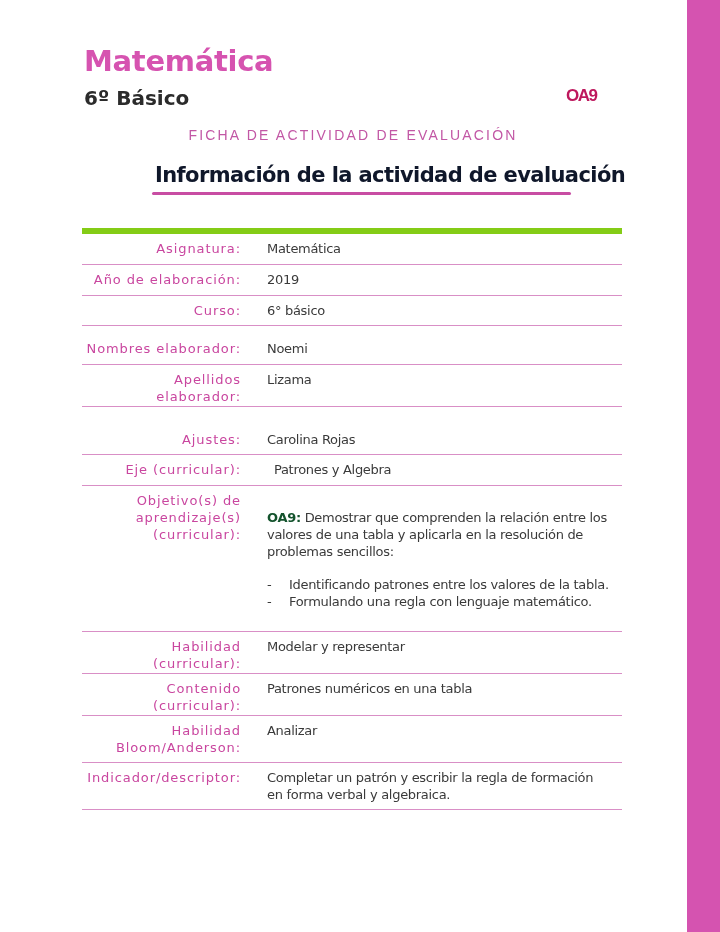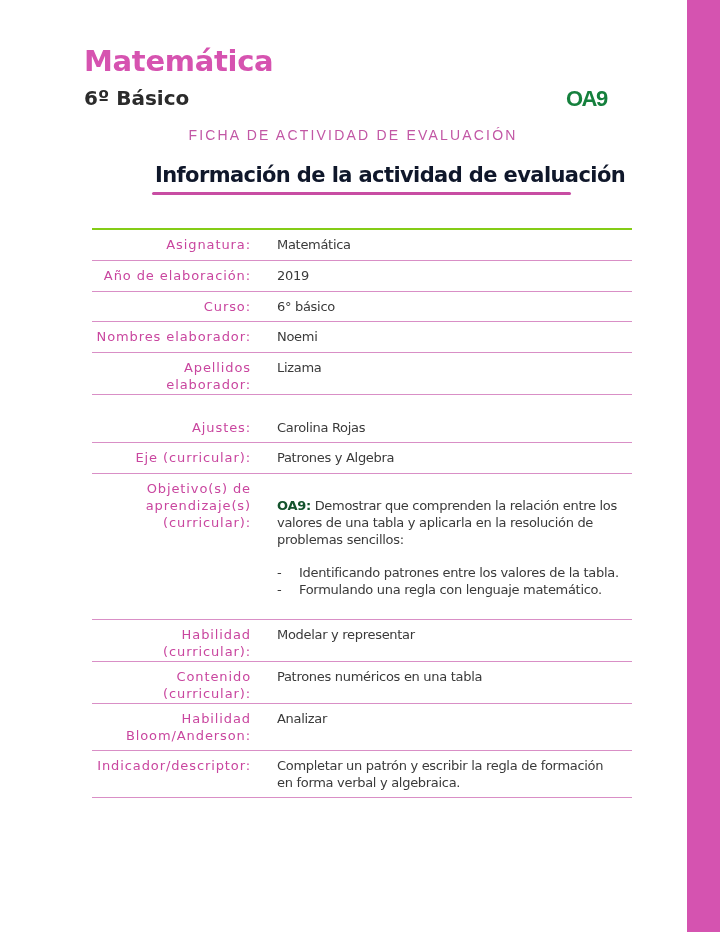--- a/index.html
+++ b/index.html
@@ -1,25 +1,25 @@
 <!DOCTYPE html>
 <html><head>
 <meta charset="utf-8">
 <style>
   html, body { margin:0; padding:0; }
   body { width:720px; height:932px; background:#ffffff; position:relative; overflow:hidden; font-family:"Liberation Sans", sans-serif; }
   .sidebar { position:absolute; left:687px; top:0; width:33px; height:932px; background:#d553b0; }
   .subject { position:absolute; left:84px; top:44px; font-size:29px; font-weight:bold; color:#d653b0; letter-spacing:-0.3px; font-family:"DejaVu Sans", sans-serif; }
   .grade { position:absolute; left:84px; top:86px; font-size:20px; font-weight:bold; color:#2b2b2b; font-family:"DejaVu Sans", sans-serif; }
-  .oa-code { position:absolute; left:566px; top:86px; font-size:22px; font-weight:bold; color:#15803d; letter-spacing:-1.5px; font-family:"Liberation Sans", sans-serif; }
+  .oa-code { position:absolute; left:566px; top:86px; font-size:17px; font-weight:bold; color:#be185d; letter-spacing:-1.5px; font-family:"Liberation Sans", sans-serif; }
   .ficha { position:absolute; left:0; width:720px; top:127px; text-align:center; font-size:14px; color:#c257a5; letter-spacing:2.2px; padding-left:0; }
   .ficha span { display:inline-block; margin-left:-14px; }
   .section-title { position:absolute; left:155px; top:163px; font-size:21px; font-weight:bold; color:#0f172a; font-family:"DejaVu Sans", sans-serif; letter-spacing:-0.6px; }
   .title-underline { position:absolute; left:152px; top:192px; width:419px; height:3px; background:#c84da3; border-radius:2px; }
-  .table { position:absolute; left:92px; top:228px; width:540px; border-top:2px solid #84cc16; }
+  .table { position:absolute; left:82px; top:228px; width:540px; border-top:6px solid #84cc16; }
   .row { display:flex; border-bottom:1px solid #d98fc6; box-sizing:border-box; }
   .label { width:159px; text-align:right; color:#c9469f; font-size:13px; letter-spacing:0.9px; line-height:17px; padding-top:6px; font-family:"DejaVu Sans", sans-serif; }
   .value { margin-left:26px; width:345px; color:#3a3a3a; font-size:13px; line-height:17px; padding-top:6px; font-family:"DejaVu Sans", sans-serif; letter-spacing:-0.3px; }
   .value b { color:#14532d; }
   .bullets { list-style:none; margin:16px 0 0 0; padding:0; }
   .bullets li { display:flex; line-height:17px; }
   .bullets .dash { width:22px; padding-left:0px; }
 </style>
 </head>
 <body>
@@ -41,36 +41,36 @@
     <div class="value">Matemática</div>
   </div>
   <div class="row" style="height:31px;">
     <div class="label">Año de elaboración:</div>
     <div class="value">2019</div>
   </div>
   <div class="row" style="height:30px;">
     <div class="label">Curso:</div>
     <div class="value">6° básico</div>
   </div>
-  <div class="row" style="height:31px;">
+  <div class="row" style="height:31px;margin-top:8px;">
     <div class="label">Nombres elaborador:</div>
     <div class="value">Noemi</div>
   </div>
   <div class="row" style="height:42px;">
     <div class="label">
       <div>Apellidos</div>
       <div>elaborador:</div>
     </div>
     <div class="value">Lizama</div>
   </div>
   <div class="row" style="height:30px;margin-top:18px;">
     <div class="label">Ajustes:</div>
     <div class="value">Carolina Rojas</div>
   </div>
-  <div class="row" style="height:31px;">
+  <div class="row" style="height:31px;gap:7px;">
     <div class="label">Eje (curricular):</div>
     <div class="value">Patrones y Algebra</div>
   </div>
   <div class="row" style="height:146px;">
     <div class="label">
       <div>Objetivo(s) de</div>
       <div>aprendizaje(s)</div>
       <div>(curricular):</div>
     </div>
     <div class="value" style="padding-top:23px;">

